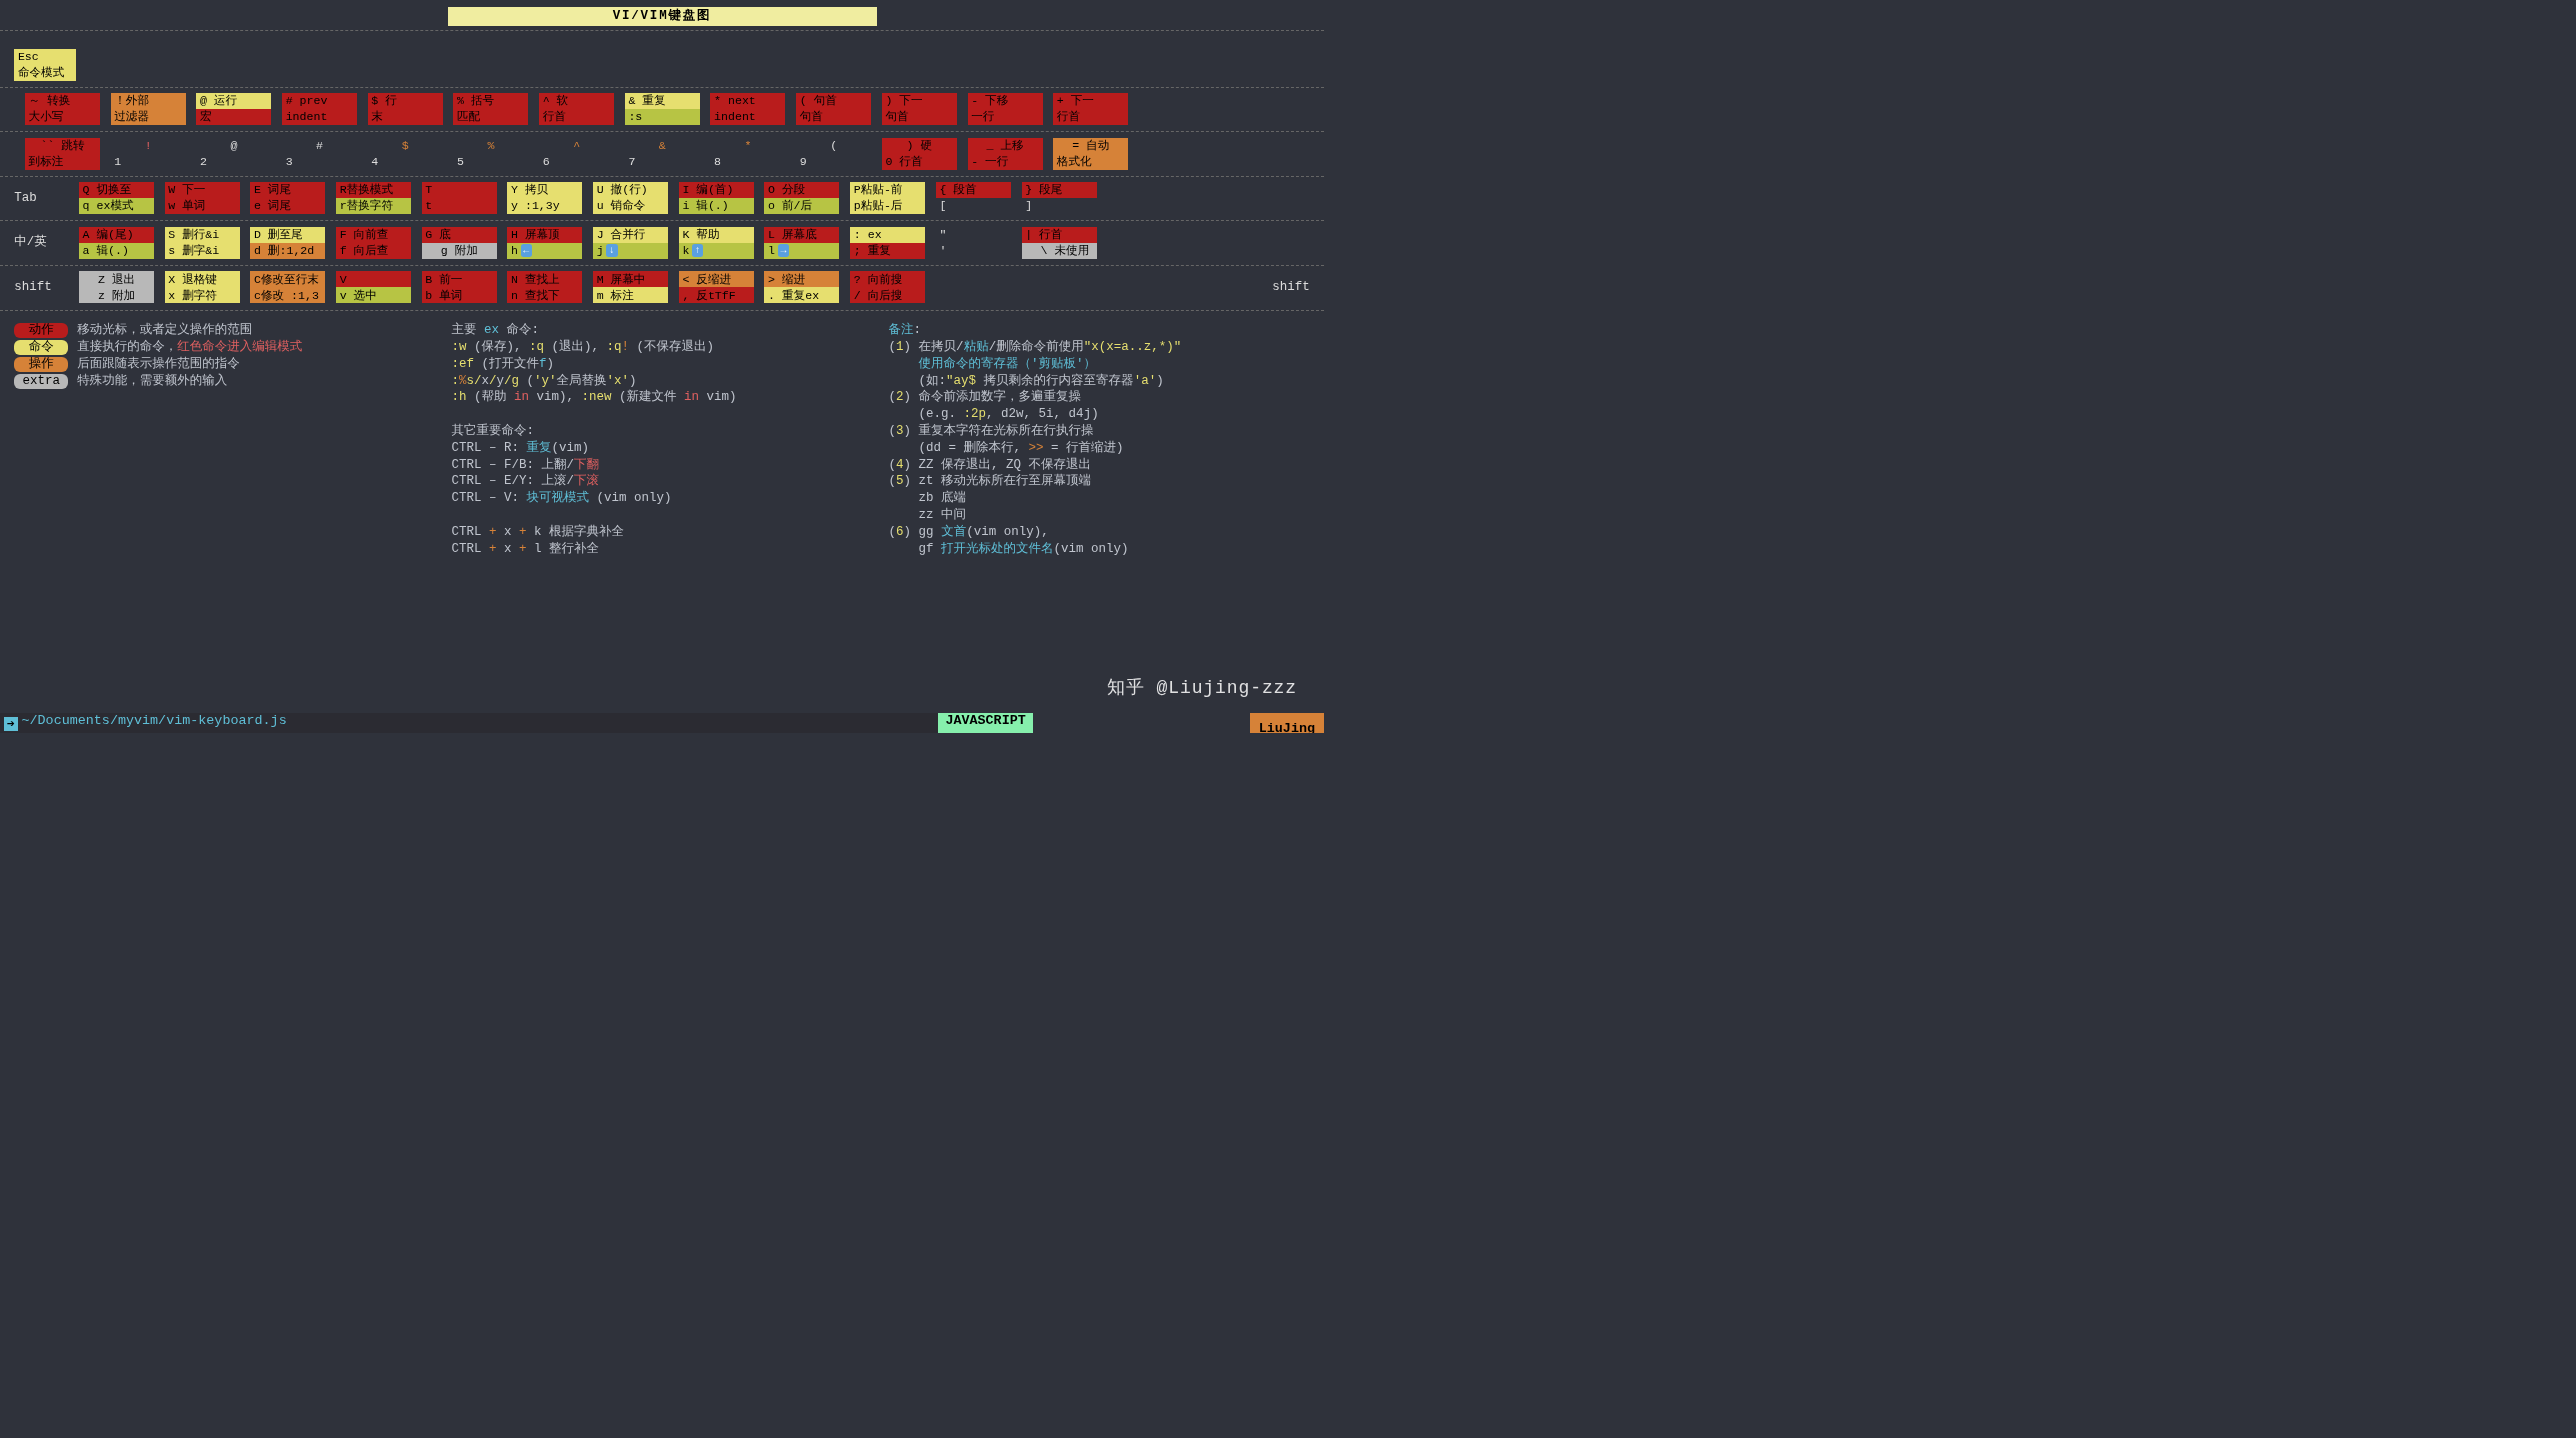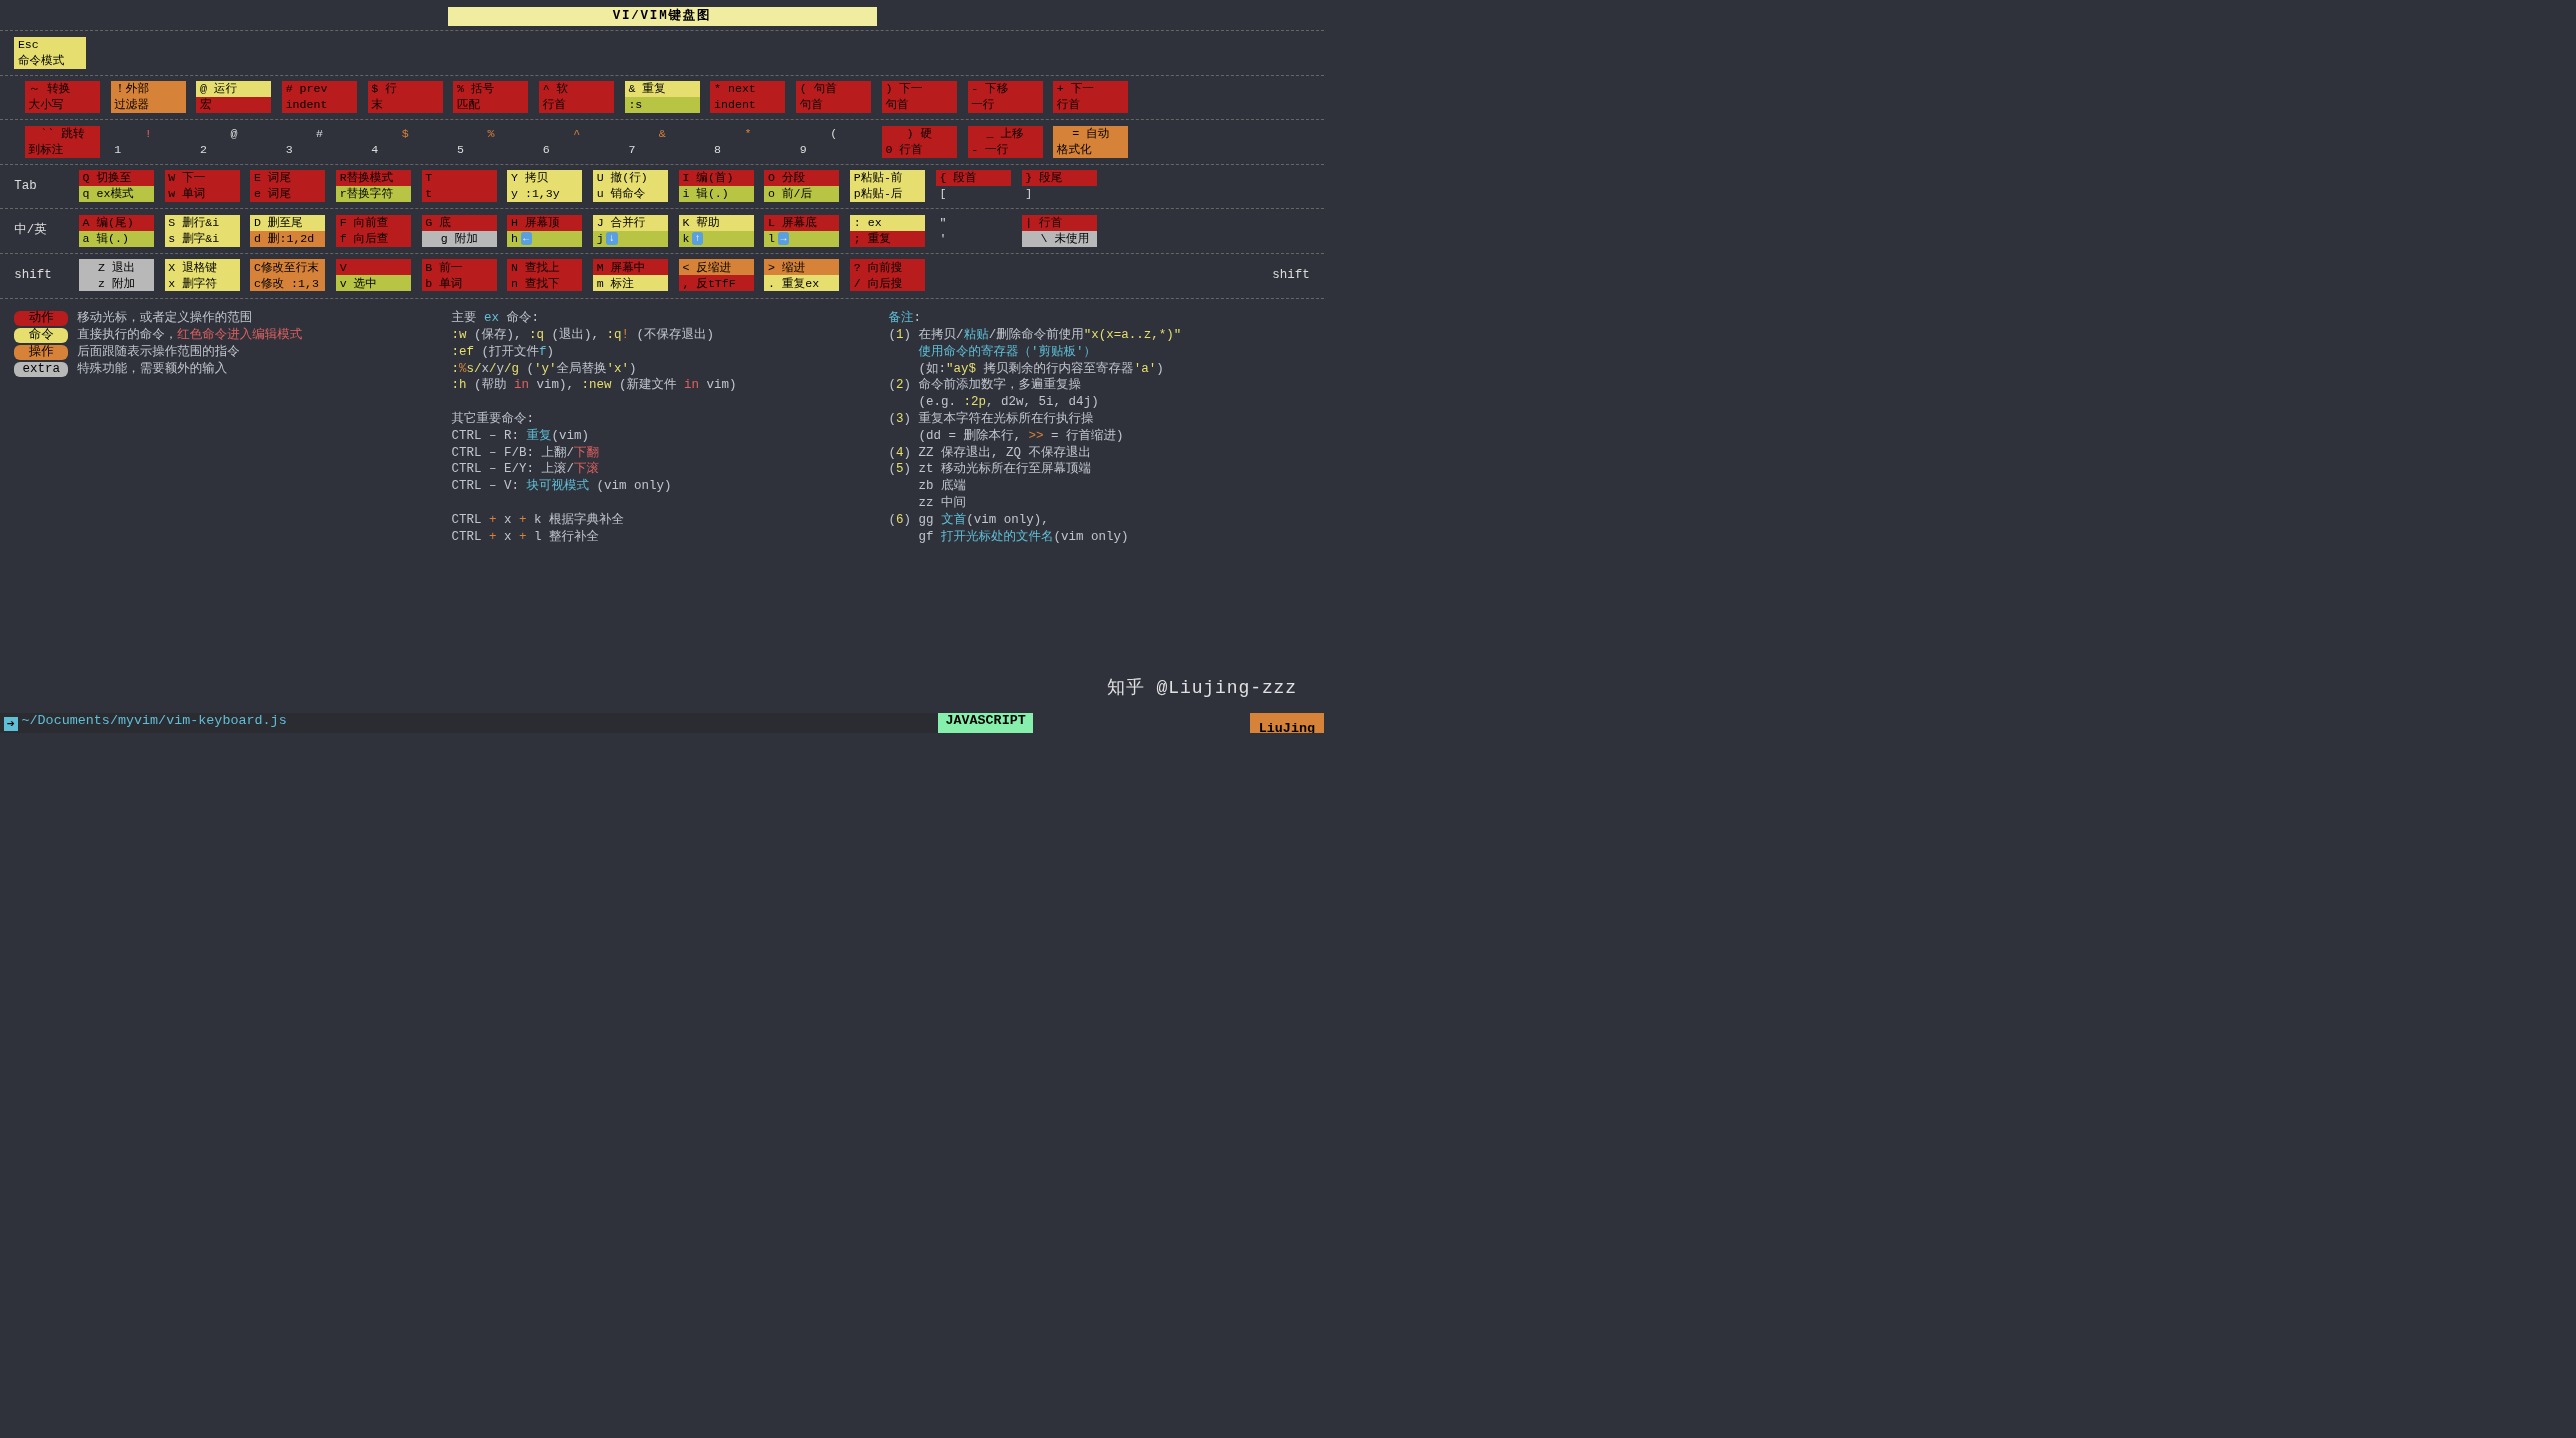--- a/index.html
+++ b/index.html
@@ -2,21 +2,21 @@
 <html style="font-size:14.3px"><head>
 <meta charset="utf-8">
 <style>
   * { margin:0; padding:0; box-sizing:border-box; }
   body { background:#2f323b; color:#c0c5ce; font:12.5px/1.2 Consolas,"Courier New",monospace; width:1324px; height:733px; overflow:hidden; position:relative; }
   .title-bar { width:429px; margin:7.2px auto 1.8px; background:#f0eda0; color:#000; text-align:center; padding:1.8px 0; font-weight:bold; letter-spacing:1.8px; }
   .sep { border-bottom:1.8px dashed #666; height:1.8px; margin:3.6px 0; }
   .row { display:flex; align-items:center; padding:1.8px 14.3px; gap:10.7px; }
   .rlabel { width:54px; color:#ddd; }
   .key { width:75px; display:flex; flex-direction:column; font-size:11.6px; line-height:1.35; }
-  .esc { width:72px; }
+  .esc { width:62px;margin-top:12px; }
   .kline { padding:0 3.6px; height:16px; display:flex; align-items:center; white-space:nowrap; overflow:hidden; }
   .g-green { background:#b91c1c; color:#000; }
   .g-yellow{ background:#e6df6f; color:#000; }
   .g-orange{ background:#d68238; color:#000;text-align:center; }
   .g-olive { background:#b7c444; color:#000; }
   .g-gray  { background:#b8b8b8; color:#000;padding-left:19px; }
   .g-none  { background:transparent; color:#ddd; }
   .num-row .kline:first-child{ justify-content:center; }
   .legend-area { display:flex; padding:7.2px 14.3px 0; gap:16px; font-size:12.5px; }
   .legend-col { flex:1; }

